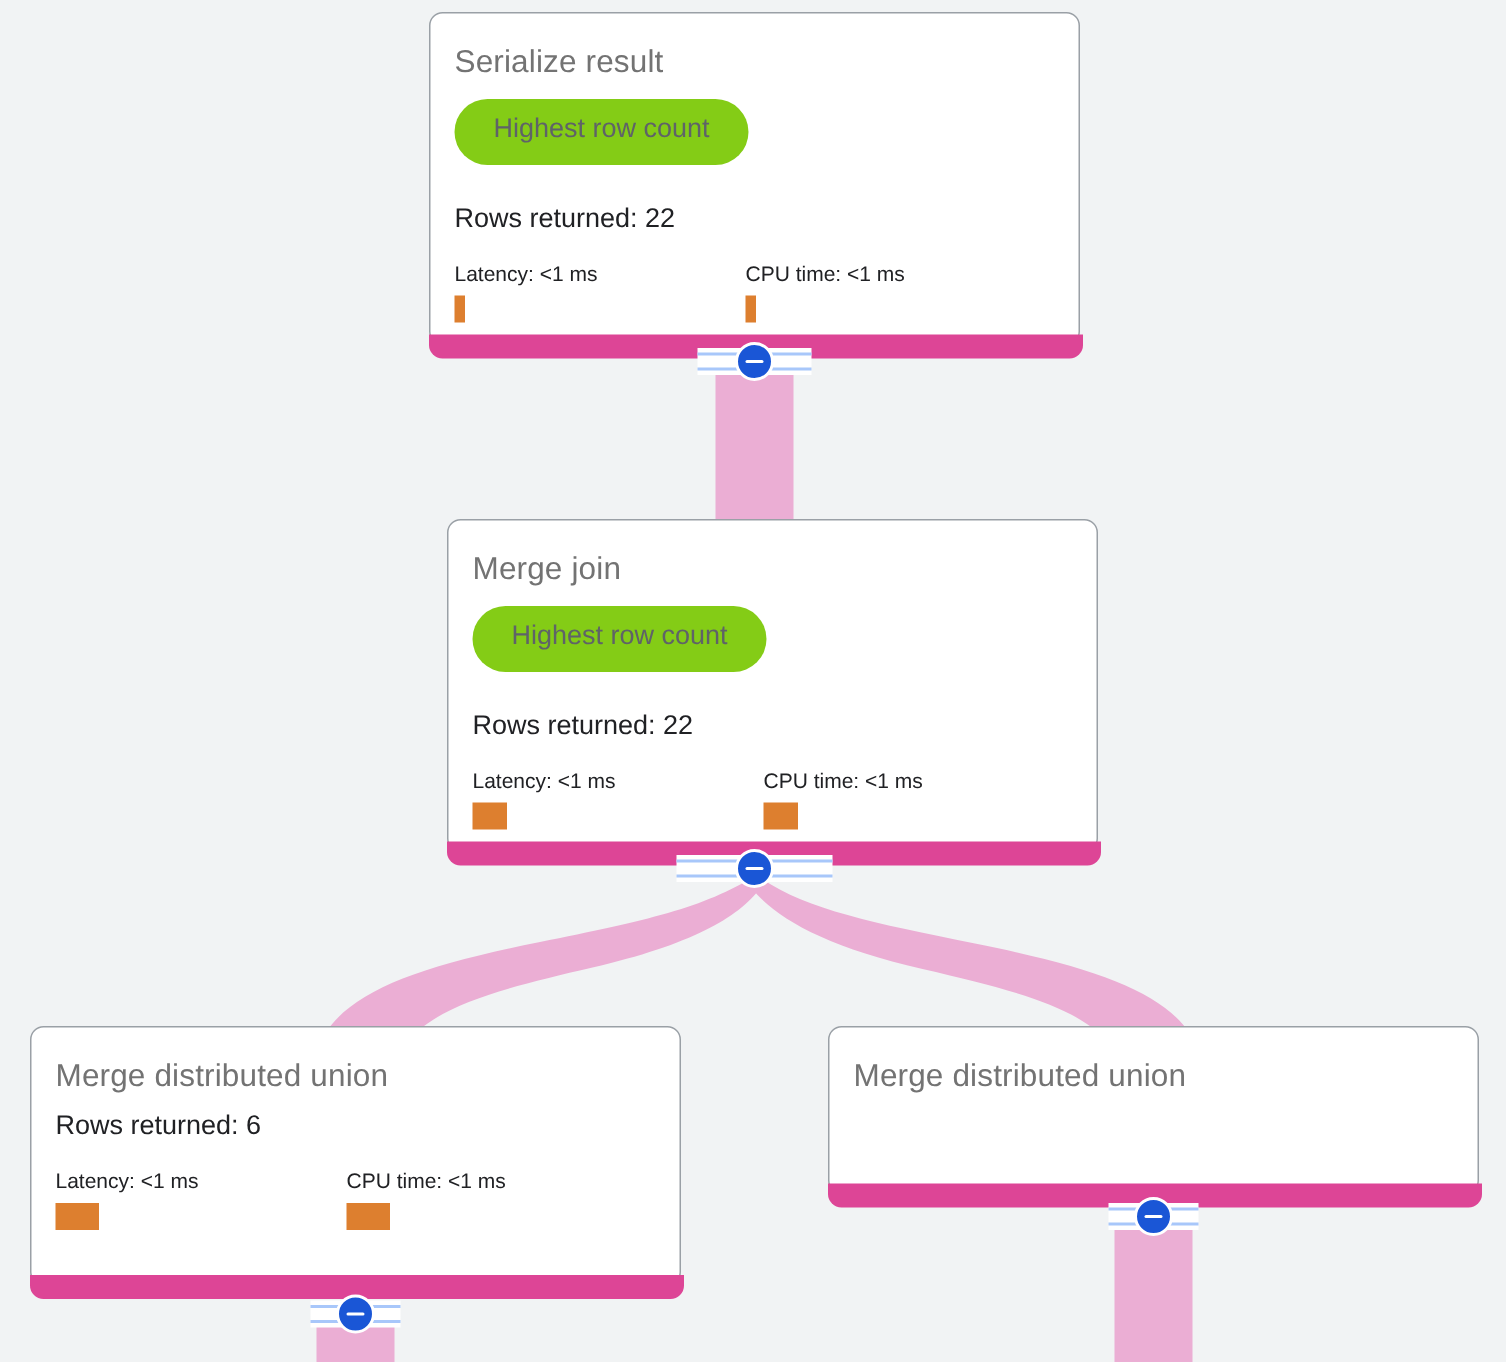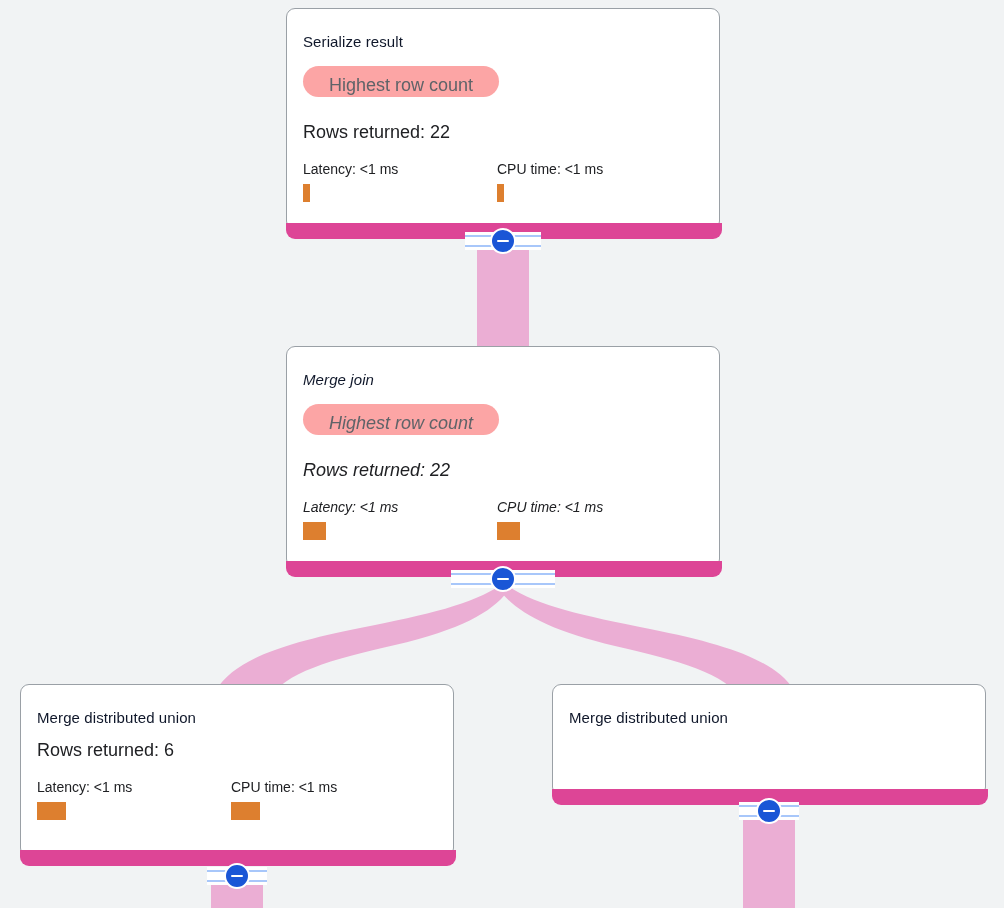--- a/index.html
+++ b/index.html
@@ -33,38 +33,38 @@
     box-sizing: border-box;
     background: #FFFFFF;
     border: 1px solid #9AA0A6;
     border-radius: 9px;
     z-index: 3;
   }
   .node-body {
     padding: 20px 16px 0 16px;
   }
   .node-title {
-    font-size: 15px;
+    font-size: 21px;
     line-height: 26px;
-    color: #0f172a;
+    color: #737373;
     font-weight: 400;
     letter-spacing: .1px;
     white-space: nowrap;
   }
   .badge-row {
     margin-top: 11px;
     margin-left: 0;
   }
   .badge {
     display: inline-block;
-    background: #fca5a5;
+    background: #84cc16;
     color: #5F6368;
     font-size: 18px;
     line-height: 20px;
-    padding: 9px 26px 2px 26px;
+    padding: 9px 26px 15px 26px;
     border-radius: 22px;
     white-space: nowrap;
   }
   .rows {
     margin-top: 24px;
     font-size: 18px;
     line-height: 22px;
     color: #202124;
     white-space: nowrap;
   }
@@ -198,21 +198,21 @@
         </div>
         <div class="metric">
           <span class="metric-label">CPU time: &lt;1 ms</span>
           <span class="metric-bar" style="width:7px;"></span>
         </div>
       </div>
     </div>
     <div class="node-bar" style="width:436px;"></div>
   </div>
 
-  <div class="node" style="left:286px; top:346px; width:434px; height:222px;font-style:italic;">
+  <div class="node" style="left:298px; top:346px; width:434px; height:222px;">
     <div class="node-body">
       <div class="node-title">Merge join</div>
       <div class="badge-row">
         <span class="badge">Highest row count</span>
       </div>
       <div class="rows">Rows returned: 22</div>
       <div class="metrics">
         <div class="metric" style="width:194px;">
           <span class="metric-label">Latency: &lt;1 ms</span>
           <span class="metric-bar" style="width:23px;"></span>

